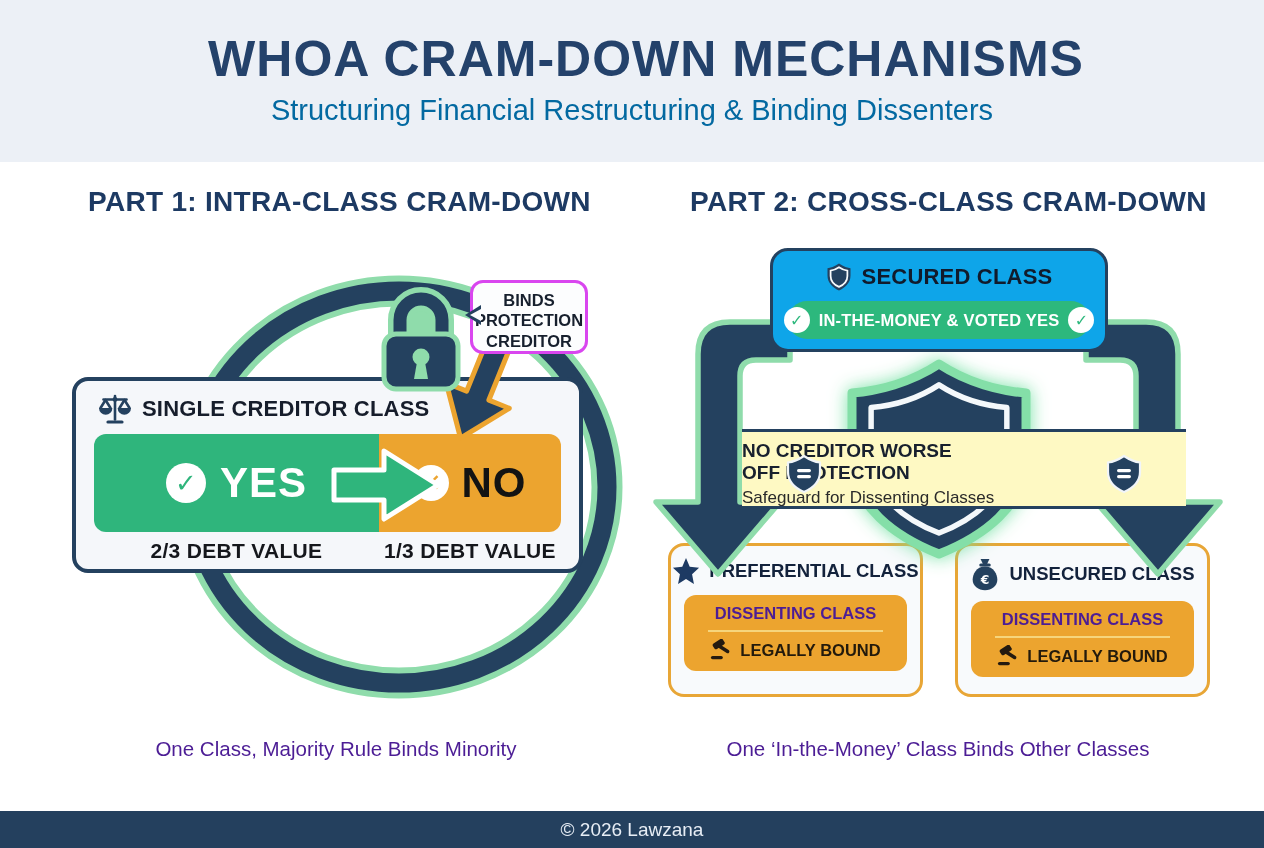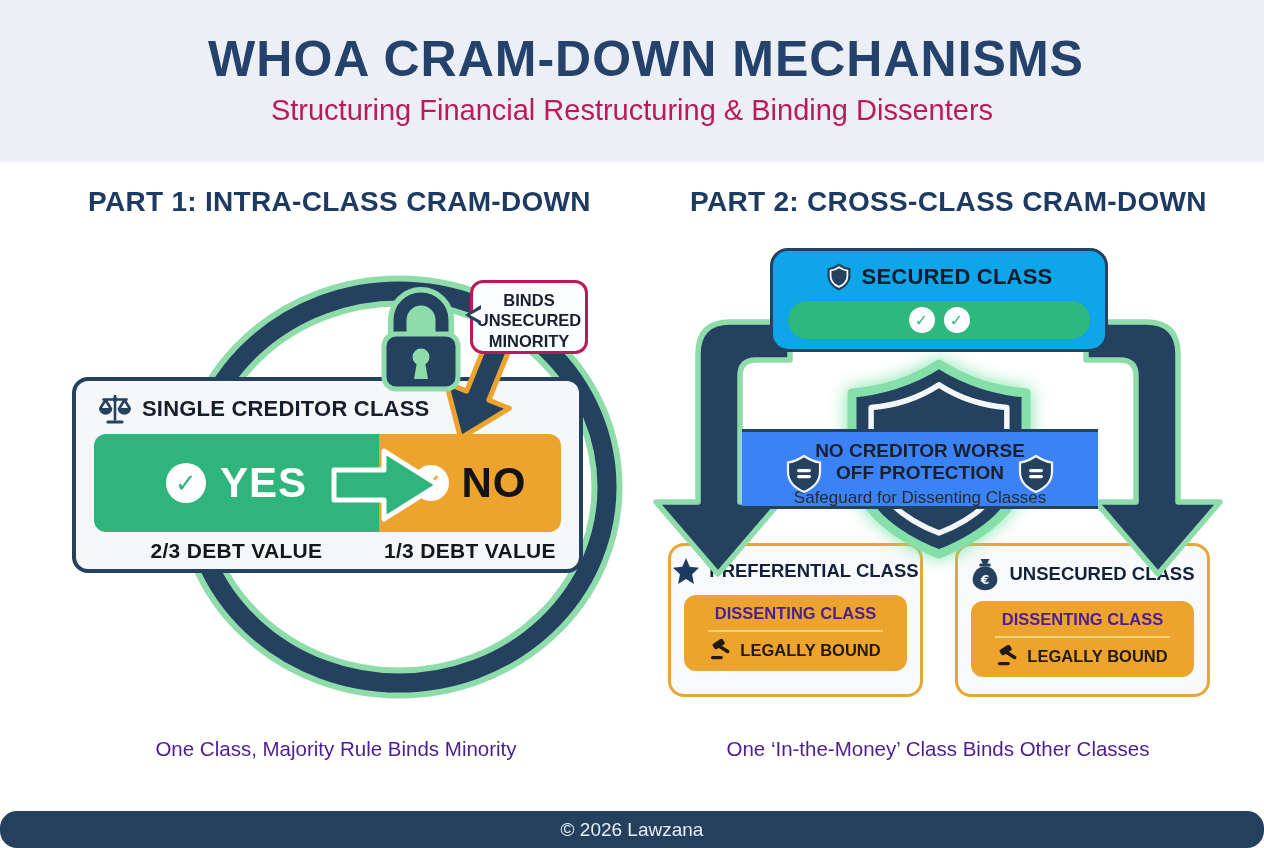--- a/index.html
+++ b/index.html
@@ -2,21 +2,21 @@
 <html><head>
 <meta charset="utf-8">
 <style>
   html,body{margin:0;padding:0;}
   body{font-family:"Liberation Sans","DejaVu Sans",sans-serif;background:#ffffff;}
   #stage{position:relative;width:1264px;height:848px;overflow:hidden;background:#ffffff;}
 
   
   .header-band{position:absolute;left:0;top:0;width:1264px;height:162px;background:#ecf0f6;text-align:center;}
   .main-title{margin:0;padding-top:30px;font-size:50px;font-weight:800;letter-spacing:1px;color:#24426b;padding-left:28px;}
-  .sub-title{margin:6px 0 0 0;font-size:29px;font-weight:500;color:#be185d;}
+  .sub-title{margin:6px 0 0 0;font-size:29px;font-weight:500;color:#0369a1;}
 
   .part-heading{position:absolute;top:186px;font-size:28px;font-weight:800;color:#1d3a63;letter-spacing:.3px;white-space:nowrap;}
   .part1-heading{left:88px;}
   .part2-heading{left:690px;}
 
   
   .ring-svg{position:absolute;left:160px;top:260px;z-index:1;}
   .creditor-box{position:absolute;left:72px;top:377px;width:511px;height:196px;background:#f5f7fa;
     border:4px solid #24415f;border-radius:16px;z-index:2;box-sizing:border-box;}
   .creditor-header{display:flex;align-items:center;gap:10px;margin:12px 9px 0 22px;}
@@ -29,35 +29,35 @@
   .check-circle{width:40px;height:40px;border-radius:50%;background:#ffffff;color:#2fb57c;display:flex;align-items:center;justify-content:center;font-size:26px;font-weight:800;}
   .cross-circle{width:36px;height:36px;border-radius:50%;background:#ffffff;color:#eca42f;display:flex;align-items:center;justify-content:center;font-size:24px;font-weight:800;}
   .flow-arrow-svg{position:absolute;left:230px;top:58px;z-index:3;}
   .value-row{position:absolute;left:18px;top:158px;width:467px;display:flex;}
   .value-cell{font-size:21px;font-weight:800;color:#15171c;text-align:center;letter-spacing:.3px;}
   .value-yes{width:61%;}
   .value-no{width:39%;}
 
   .lock-svg{position:absolute;left:376px;top:282px;z-index:6;}
   .bind-arrow-svg{position:absolute;left:440px;top:338px;z-index:5;}
-  .speech-bubble{position:absolute;left:470px;top:280px;width:118px;height:74px;background:#fcfdfe;border:3px solid #be185d;
+  .speech-bubble{position:absolute;left:470px;top:280px;width:118px;height:74px;background:#fcfdfe;border:3px solid #d946ef;
     border-radius:13px;z-index:7;text-align:center;box-sizing:border-box;padding-top:7px;}
   .speech-bubble::before{content:"";position:absolute;left:-18px;top:22px;border:10px solid transparent;border-right:16px solid #24415f;}
   .speech-bubble::after{content:"";position:absolute;left:-9px;top:26px;border:6px solid transparent;border-right:11px solid #fcfdfe;}
   .bubble-line{font-size:16.5px;font-weight:800;color:#17202e;line-height:1.23;}
 
   .caption{position:absolute;top:737px;font-size:20.5px;font-weight:500;color:#4c1d95;text-align:center;}
   .caption-left{left:72px;width:528px;}
   .caption-right{left:660px;width:556px;}
 
   
   .cross-arrows-svg{position:absolute;left:640px;top:250px;z-index:3;}
   .big-shield-svg{position:absolute;left:828px;top:358px;z-index:4;filter:drop-shadow(0 0 9px rgba(116,224,163,.95));}
-  .protect-banner{position:absolute;left:742px;top:429px;width:356px;height:80px;background:#3b82f6;
-    border-top:3px solid #24415f;border-bottom:3px solid #24415f;z-index:5;text-align:center;box-sizing:border-box;}
+  .protect-banner{position:absolute;left:742px;top:429px;width:444px;height:80px;background:#fef9c3;
+    border-top:3px solid #24415f;border-bottom:3px solid #24415f;z-index:5;box-sizing:border-box;}
   .protect-line{font-size:19px;font-weight:800;color:#18202e;line-height:1.18;}
   .protect-line.first{margin-top:8px;}
   .protect-sub{font-size:17px;font-weight:500;color:#2a2a2a;margin-top:3px;}
   .mini-shield{position:absolute;top:22px;}
   .mini-shield.left{left:44px;}
   .mini-shield.right{right:44px;}
 
   .secured-box{position:absolute;left:770px;top:248px;width:338px;height:104px;background:#0ea5e9;
     border:3.5px solid #24415f;border-radius:18px;z-index:6;box-sizing:border-box;}
   .secured-header{display:flex;align-items:center;justify-content:center;gap:10px;margin-top:11px;}
@@ -73,21 +73,21 @@
   .unsec-box{left:955px;}
   .class-header{display:flex;align-items:center;justify-content:center;gap:9px;margin-top:11px;}
   .class-title{font-size:18.5px;font-weight:800;color:#13223c;white-space:nowrap;}
   .dissent-panel{margin:10px 13px 0;background:#eca42f;border-radius:12px;padding:9px 0 10px;}
   .dissent-state{font-size:16.5px;font-weight:800;color:#4c1d95;text-align:center;}
   .dissent-divider{height:2px;background:#f6d57c;margin:7px 24px;}
   .dissent-result-row{display:flex;align-items:center;justify-content:center;gap:8px;}
   .dissent-result{font-size:16.5px;font-weight:800;color:#231a0c;}
 
   
-  .footer-bar{position:absolute;left:0;top:811px;width:1264px;height:37px;background:#24405e;text-align:center;border-radius:17px;}
+  .footer-bar{position:absolute;left:0;top:811px;width:1264px;height:37px;background:#24405e;text-align:center;}
   .footer-text{font-size:19px;color:#e7edf5;line-height:37px;}
 </style>
 </head>
 <body>
 
 <div id="stage">
 
   <div class="header-band">
     <h1 class="main-title">WHOA CRAM-DOWN MECHANISMS</h1>
     <div class="sub-title">Structuring Financial Restructuring &amp; Binding Dissenters</div>
@@ -150,22 +150,22 @@
   <svg class="lock-svg" width="90" height="112" viewBox="0 0 90 112">
     <path d="M24 60 V38 a21 21 0 0 1 42 0 V60 Z" fill="#8fdcab" stroke="#8fdcab" stroke-width="24" stroke-linejoin="round"></path>
     <path d="M24 64 V38 a21 21 0 0 1 42 0 V64" fill="none" stroke="#24415f" stroke-width="13"></path>
     <rect x="8" y="52" width="74" height="55" rx="12" fill="#24415f" stroke="#8fdcab" stroke-width="5"></rect>
     <circle cx="45" cy="75" r="8.5" fill="#8fdcab"></circle>
     <path d="M41 80 L38 97 H52 L49 80 Z" fill="#8fdcab"></path>
   </svg>
 
   <div class="speech-bubble">
     <div class="bubble-line">BINDS</div>
-    <div class="bubble-line">UNSECURED</div>
-    <div class="bubble-line">MINORITY</div>
+    <div class="bubble-line">PROTECTION</div>
+    <div class="bubble-line">CREDITOR</div>
   </div>
 
   <div class="caption caption-left">One Class, Majority Rule Binds Minority</div>
 
   <svg class="cross-arrows-svg" width="600" height="330" viewBox="0 0 600 330">
     <path d="M150 72 L90 72 Q58 72 58 104 L58 252 L16 252 L78 324 L140 252 L100 252 L100 126 Q100 110 116 110 L150 110 Z" fill="#24415f" stroke="#8fdcab" stroke-width="5.5" stroke-linejoin="round"></path>
     <path d="M446 72 L506 72 Q538 72 538 104 L538 252 L580 252 L518 324 L456 252 L496 252 L496 126 Q496 110 480 110 L446 110 Z" fill="#24415f" stroke="#8fdcab" stroke-width="5.5" stroke-linejoin="round"></path>
   </svg>
 
   <svg class="big-shield-svg" width="222" height="218" viewBox="0 0 222 218">
@@ -192,20 +192,21 @@
   <div class="secured-box">
     <div class="secured-header">
       <svg width="26" height="30" viewBox="0 0 26 30">
         <path d="M13 1.5 C 17.5 4.5 22 6 24.5 6.3 L 24.5 13.5 C 24.5 21 19 25.8 13 28.5 C 7 25.8 1.5 21 1.5 13.5 L 1.5 6.3 C 4 6 8.5 4.5 13 1.5 Z" fill="#24415f"></path>
         <path d="M13 1.5 C 17.5 4.5 22 6 24.5 6.3 L 24.5 13.5 C 24.5 21 19 25.8 13 28.5 C 7 25.8 1.5 21 1.5 13.5 L 1.5 6.3 C 4 6 8.5 4.5 13 1.5 Z" transform="translate(3.5,4.1) scale(0.73)" fill="none" stroke="#f8fafc" stroke-width="2.4"></path>
       </svg>
       <span class="secured-title">SECURED CLASS</span>
     </div>
     <div class="money-pill">
       <span class="pill-check">✓</span>
+      <span class="pill-label">IN-THE-MONEY &amp; VOTED YES</span>
       <span class="pill-check">✓</span>
     </div>
   </div>
 
   <div class="class-box pref-box">
     <div class="class-header">
       <svg width="28" height="28" viewBox="0 0 30 30">
         <polygon points="15,1 19,10.5 29,11.5 21.5,18.5 23.5,29 15,23.5 6.5,29 8.5,18.5 1,11.5 11,10.5" fill="#1d3a63"></polygon>
       </svg>
       <span class="class-title">PREFERENTIAL CLASS</span>

